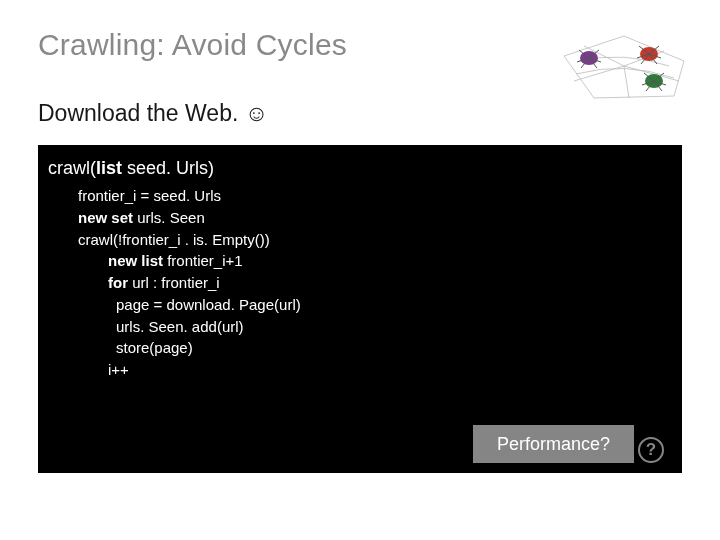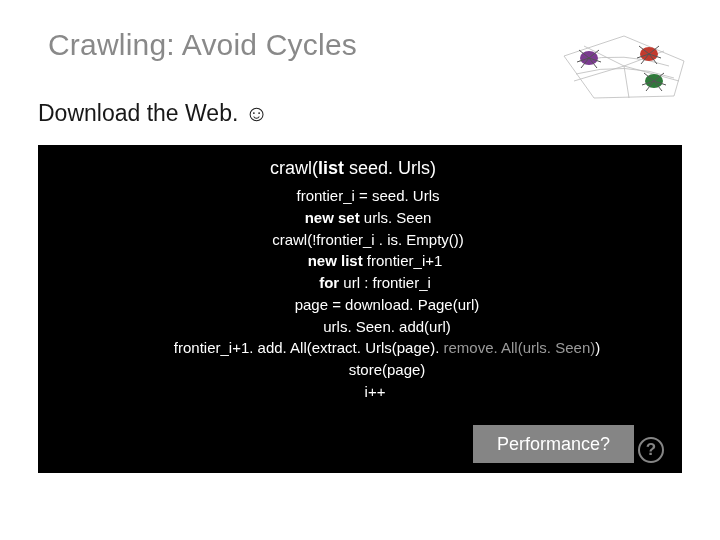--- a/index.html
+++ b/index.html
@@ -8,21 +8,21 @@
     height: 540px;
     background: #fff;
     font-family: "Segoe UI Light", "Segoe UI", -apple-system, sans-serif;
     overflow: hidden;
     position: relative;
   }
   .slide-title {
     font-size: 30px;
     font-weight: 300;
     color: #898989;
-    padding: 28px 0 0 48px;
+    padding: 28px 0 0 38px;
     letter-spacing: 0.2px;
   }
   .subtitle {
     font-size: 23px;
     font-weight: 300;
     color: #181818;
     padding: 38px 0 0 38px;
   }
   .spider-art {
     position: absolute;
@@ -34,25 +34,24 @@
   .code-block {
     background: #000;
     color: #fff;
     margin: 18px 38px 0 38px;
     padding: 10px 24px 44px 10px;
     font-family: "Segoe UI", -apple-system, sans-serif;
     font-size: 15px;
     line-height: 1.45;
     position: relative;
     min-height: 328px;
-    text-align: center;
   }
   .sig { font-size: 18px; margin-bottom: 4px; }
   .ind1 { margin-left: 30px; }
-  .ind2 { margin-left: 44px; }
+  .ind2 { margin-left: 60px; }
   .ind3 { margin-left: 68px; }
   .kw { font-weight: 700; }
   .gray { color: #9a9a9a; }
   .perf-box {
     position: absolute;
     right: 48px;
     bottom: 10px;
     background: #858585;
     color: #fff;
     font-family: "Segoe UI Light", "Segoe UI", sans-serif;
@@ -112,21 +111,18 @@
   </div>
   <div class="ind1">crawl(!frontier_i . is. Empty())</div>
   <div class="ind2">
     <span class="kw">new list</span><span> frontier_i+1</span>
   </div>
   <div class="ind2">
     <span class="kw">for</span><span> url : frontier_i</span>
   </div>
   <div class="ind3">page = download. Page(url)</div>
   <div class="ind3">urls. Seen. add(url)</div>
-  <div class="ind3">
-    <span>frontier_i+1. add. All(extract. Urls(page).</span><span class="gray"> remove. All(urls. Seen)</span><span>)</span>
-  </div>
   <div class="ind3">store(page)</div>
   <div class="ind2">i++</div>
 
   <div class="perf-box">Performance?</div>
   <div class="q-icon">?</div>
 </div>
 
 </body></html>

